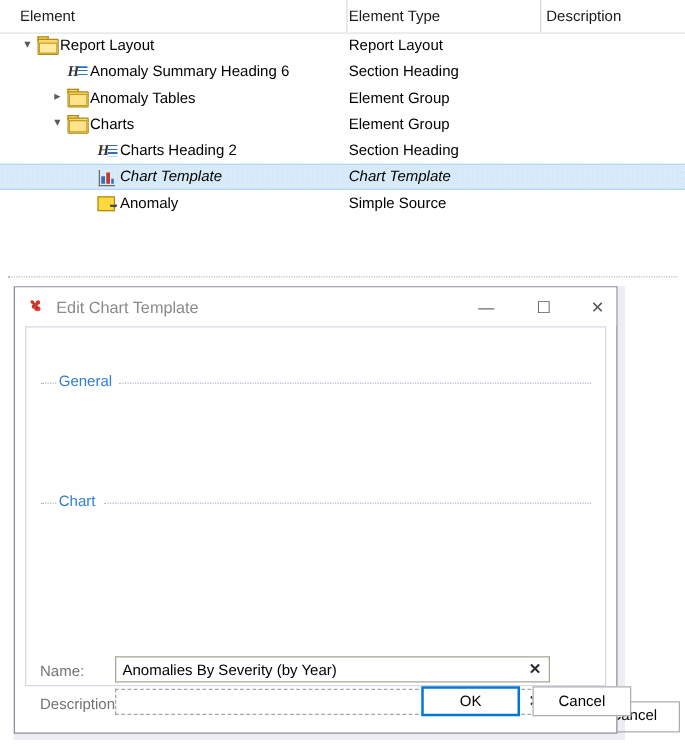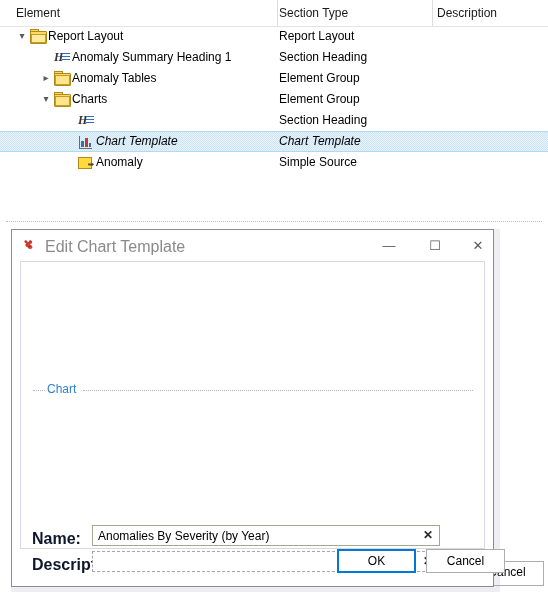--- a/index.html
+++ b/index.html
@@ -223,21 +223,21 @@
     background: #ffffff;
   }
   #title-icon {
     position: absolute;
     left: 10px; top: 8px;
     width: 16px; height: 16px;
   }
   #title-text {
     position: absolute;
     left: 33px; top: 8px;
-    font-size: 16px;
+    font-size: 13px;
     color: #8a8a8a;
     white-space: nowrap;
   }
   .winbtn {
     position: absolute;
     top: 0;
     width: 38px; height: 31px;
     color: #5a5a5a;
     font-size: 13px;
     line-height: 31px;
@@ -269,24 +269,23 @@
     position: absolute; left: 14px; top: 0;
     font-size: 12px; color: #2e7fd4; white-space: nowrap;
   }
   .group-head .g-line {
     position: absolute; top: 8px; height: 1px;
     border-top: 1px dotted #b4b4cd;
   }
 
   .f-label {
     position: absolute;
-    font-size: 16px;
-    color: #0f172a;
-    white-space: nowrap;
-    font-weight: bold;
+    font-size: 12px;
+    color: #737373;
+    white-space: nowrap;
   }
   .f-input {
     position: absolute;
     box-sizing: border-box;
     background: #ffffff;
     font-size: 12px;
     color: #000;
     padding-left: 48px;
   }
   .f-input.solid { border: 1px solid #a6a694; }
@@ -326,21 +325,21 @@
   #btn-cancel { left: 414px; width: 79px; border: 1px solid #adadad; }
 </style>
 </head>
 <body>
 
 <div id="tree-panel">
 
   <div id="tree-header">
     <div class="col-head" style="left:16px">Element</div>
     <div class="col-div" style="left:277px"></div>
-    <div class="col-head" style="left:279px">Section Type</div>
+    <div class="col-head" style="left:279px">Element Type</div>
     <div class="col-div" style="left:432px"></div>
     <div class="col-head" style="left:437px">Description</div>
   </div>
 
   <div id="tree-body">
 
     <div class="tree-row">
       <div class="twisty" style="left:16px">▾</div>
       <div class="tico ico-folder" style="left:30px">
           <i class="tab"></i>
@@ -351,21 +350,21 @@
       <div class="tree-type">Report Layout</div>
       <div class="tree-desc"></div>
     </div>
 
 
     <div class="tree-row">
       <div class="tico ico-head" style="left:54px">
           <i class="hh">H</i>
           <i class="lines"></i>
         </div>
-      <div class="tree-label" style="left:72px">Anomaly Summary Heading 1</div>
+      <div class="tree-label" style="left:72px">Anomaly Summary Heading 6</div>
       <div class="tree-type">Section Heading</div>
       <div class="tree-desc"></div>
     </div>
 
     <div class="tree-row">
       <div class="twisty" style="left:40px">▸</div>
       <div class="tico ico-folder closed" style="left:54px">
           <i class="tab"></i>
           <i class="back"></i>
           <i class="flap"></i>
@@ -386,20 +385,21 @@
       <div class="tree-type">Element Group</div>
       <div class="tree-desc"></div>
     </div>
 
 
     <div class="tree-row">
       <div class="tico ico-head" style="left:78px">
           <i class="hh">H</i>
           <i class="lines"></i>
         </div>
+      <div class="tree-label" style="left:96px">Charts Heading 2</div>
       <div class="tree-type">Section Heading</div>
       <div class="tree-desc"></div>
     </div>
 
     <div class="tree-row selected">
       <div class="tico ico-chart" style="left:78px">
           <i class="frame"></i>
           <i class="b1"></i>
           <i class="b2"></i>
           <i class="b3"></i>
@@ -439,22 +439,27 @@
       </svg>
     </div>
     <div id="title-text">Edit Chart Template</div>
     <div class="winbtn" id="btn-min">—</div>
     <div class="winbtn" id="btn-max">☐</div>
     <div class="winbtn" id="btn-close">✕</div>
   </div>
 
   <div id="dialog-body">
 
-
-    <div class="group-head" style="left:12px; top:120px; width:440px;">
+    <div class="group-head" style="left:12px; top:36px; width:440px;">
+      <span class="g-pre"></span>
+      <span class="g-text">General</span>
+      <span class="g-line" style="left:62px; right:0;"></span>
+    </div>
+
+    <div class="group-head" style="left:12px; top:132px; width:440px;">
       <span class="g-pre"></span>
       <span class="g-text">Chart</span>
       <span class="g-line" style="left:50px; right:0;"></span>
     </div>
 
   </div>
 
   <div class="f-label" style="left:20px; top:300px;">Name:</div>
   <div class="f-input solid" style="left:80px; top:295px; width:348px; height:21px;">
     <span class="val">Anomalies By Severity (by Year)</span>

